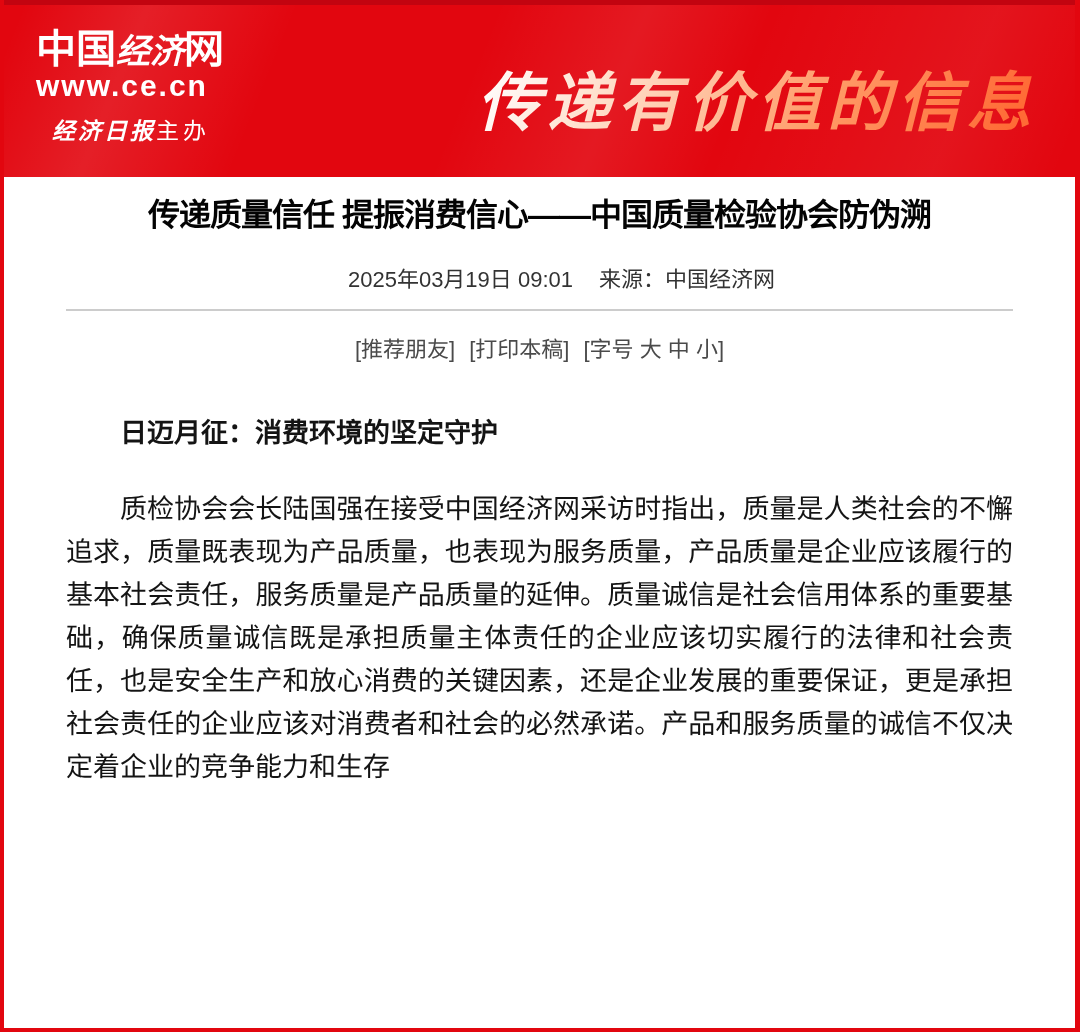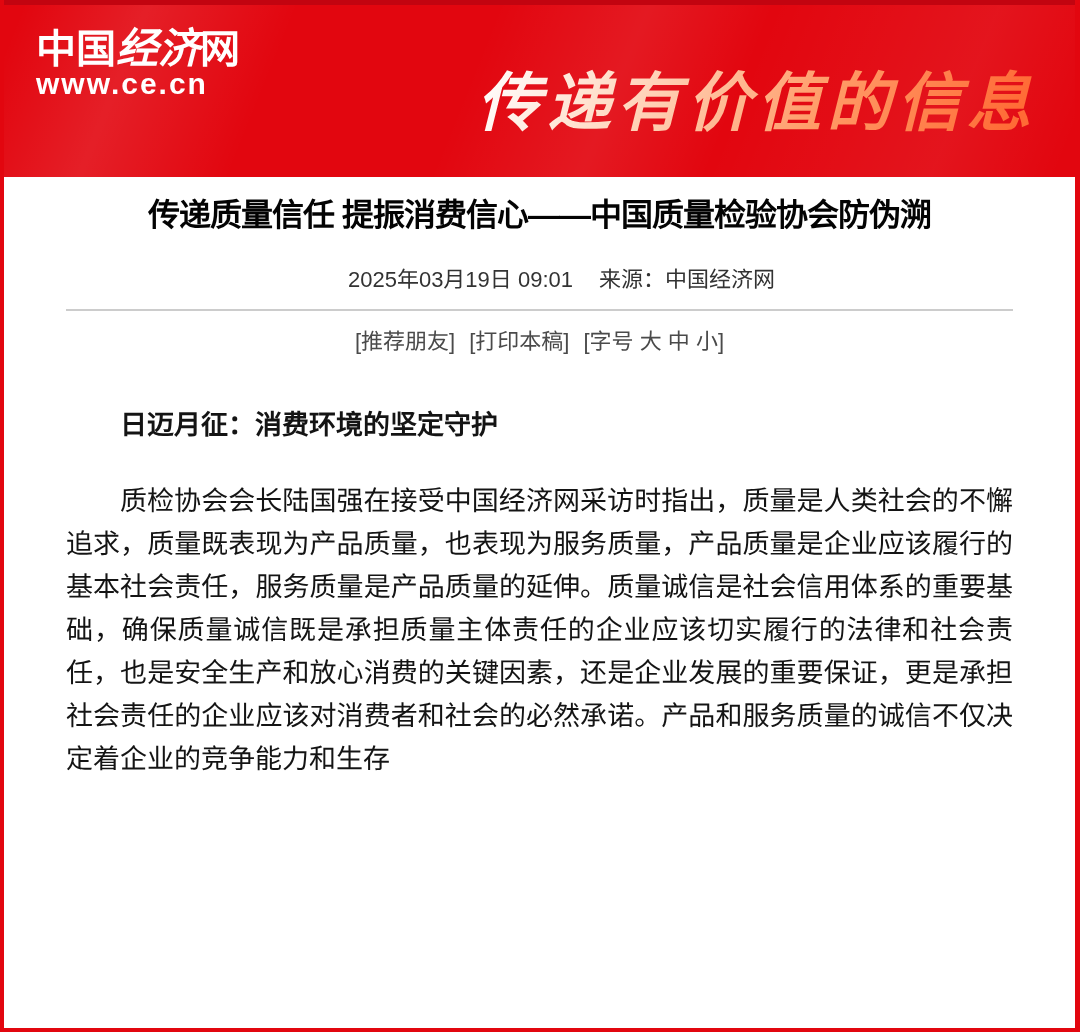--- a/index.html
+++ b/index.html
@@ -34,21 +34,21 @@
         rgba(255,255,255,0)   28%,
         rgba(255,255,255,0)   44%,
         rgba(255,255,255,.08) 56%,
         rgba(255,255,255,0)   66%,
         rgba(255,255,255,.06) 84%,
         rgba(255,255,255,0)   94%);
     pointer-events: none;
   }
   .logo-block { position: absolute; left: 32px; top: 22px; z-index: 2; color: #fff; }
   .logo-line1 { font-weight: bold; font-size: 40px; line-height: 44px; letter-spacing: 0; white-space: nowrap; }
-  .logo-script { font-family: Liberation Sans, sans-serif; font-style: italic; font-size: 42px; }
+  .logo-script { font-family: Liberation Sans, sans-serif; font-style: italic; font-size: 34px; }
   .logo-url { font-weight: bold; font-size: 30px; line-height: 26px; letter-spacing: 2px; }
   .logo-sub { margin-top: 13px; padding-left: 16px; font-size: 23px; white-space: nowrap; }
   .logo-sub-script { font-family: "DejaVu Serif", serif; font-style: italic; font-weight: bold; letter-spacing: 3px; }
   .logo-sub-plain { letter-spacing: 4px; }
 
   .slogan {
     position: absolute; right: 38px; top: 46px; z-index: 2;
     font-family: Liberation Mono, monospace;
     font-weight: bold; font-style: italic;
     font-size: 64px; letter-spacing: 6px; white-space: nowrap;
@@ -80,21 +80,21 @@
     color: #333333;
     padding-left: 44px;
   }
   .meta-source { margin-left: 26px; }
   .divider {
     margin: 16px 62px 0 62px;
     border-top: 2px solid #cccccc;
     height: 0;
   }
   .tools {
-    margin-top: 12px;
+    margin-top: 20px;
     display: flex; justify-content: center; gap: 14px;
     font-size: 22px;
     color: #4a4a4a;
   }
   .tool-item { cursor: pointer; }
 
   .body-text {
     margin: 49px 62px 0 62px;
     font-size: 27px;
     line-height: 43px;
@@ -108,20 +108,21 @@
 </style>
 </head>
 <body>
 
 <div class="page">
 
   <div class="banner">
     <div class="logo-block">
       <div class="logo-line1"><span>中国</span><span class="logo-script">经济</span><span>网</span></div>
       <div class="logo-url">www.ce.cn</div>
+      <div class="logo-sub"><span class="logo-sub-script">经济日报</span><span class="logo-sub-plain">主办</span></div>
     </div>
     <div class="slogan">传递有价值的信息</div>
   </div>
 
   <h1 class="article-title"><span>传递质量信任 提振消费信心——中国质量检验协会防伪溯</span><br></h1>
 
   <div class="meta">
     <span>2025年03月19日 09:01</span><span class="meta-source">来源：中国经济网</span>
   </div>
 

